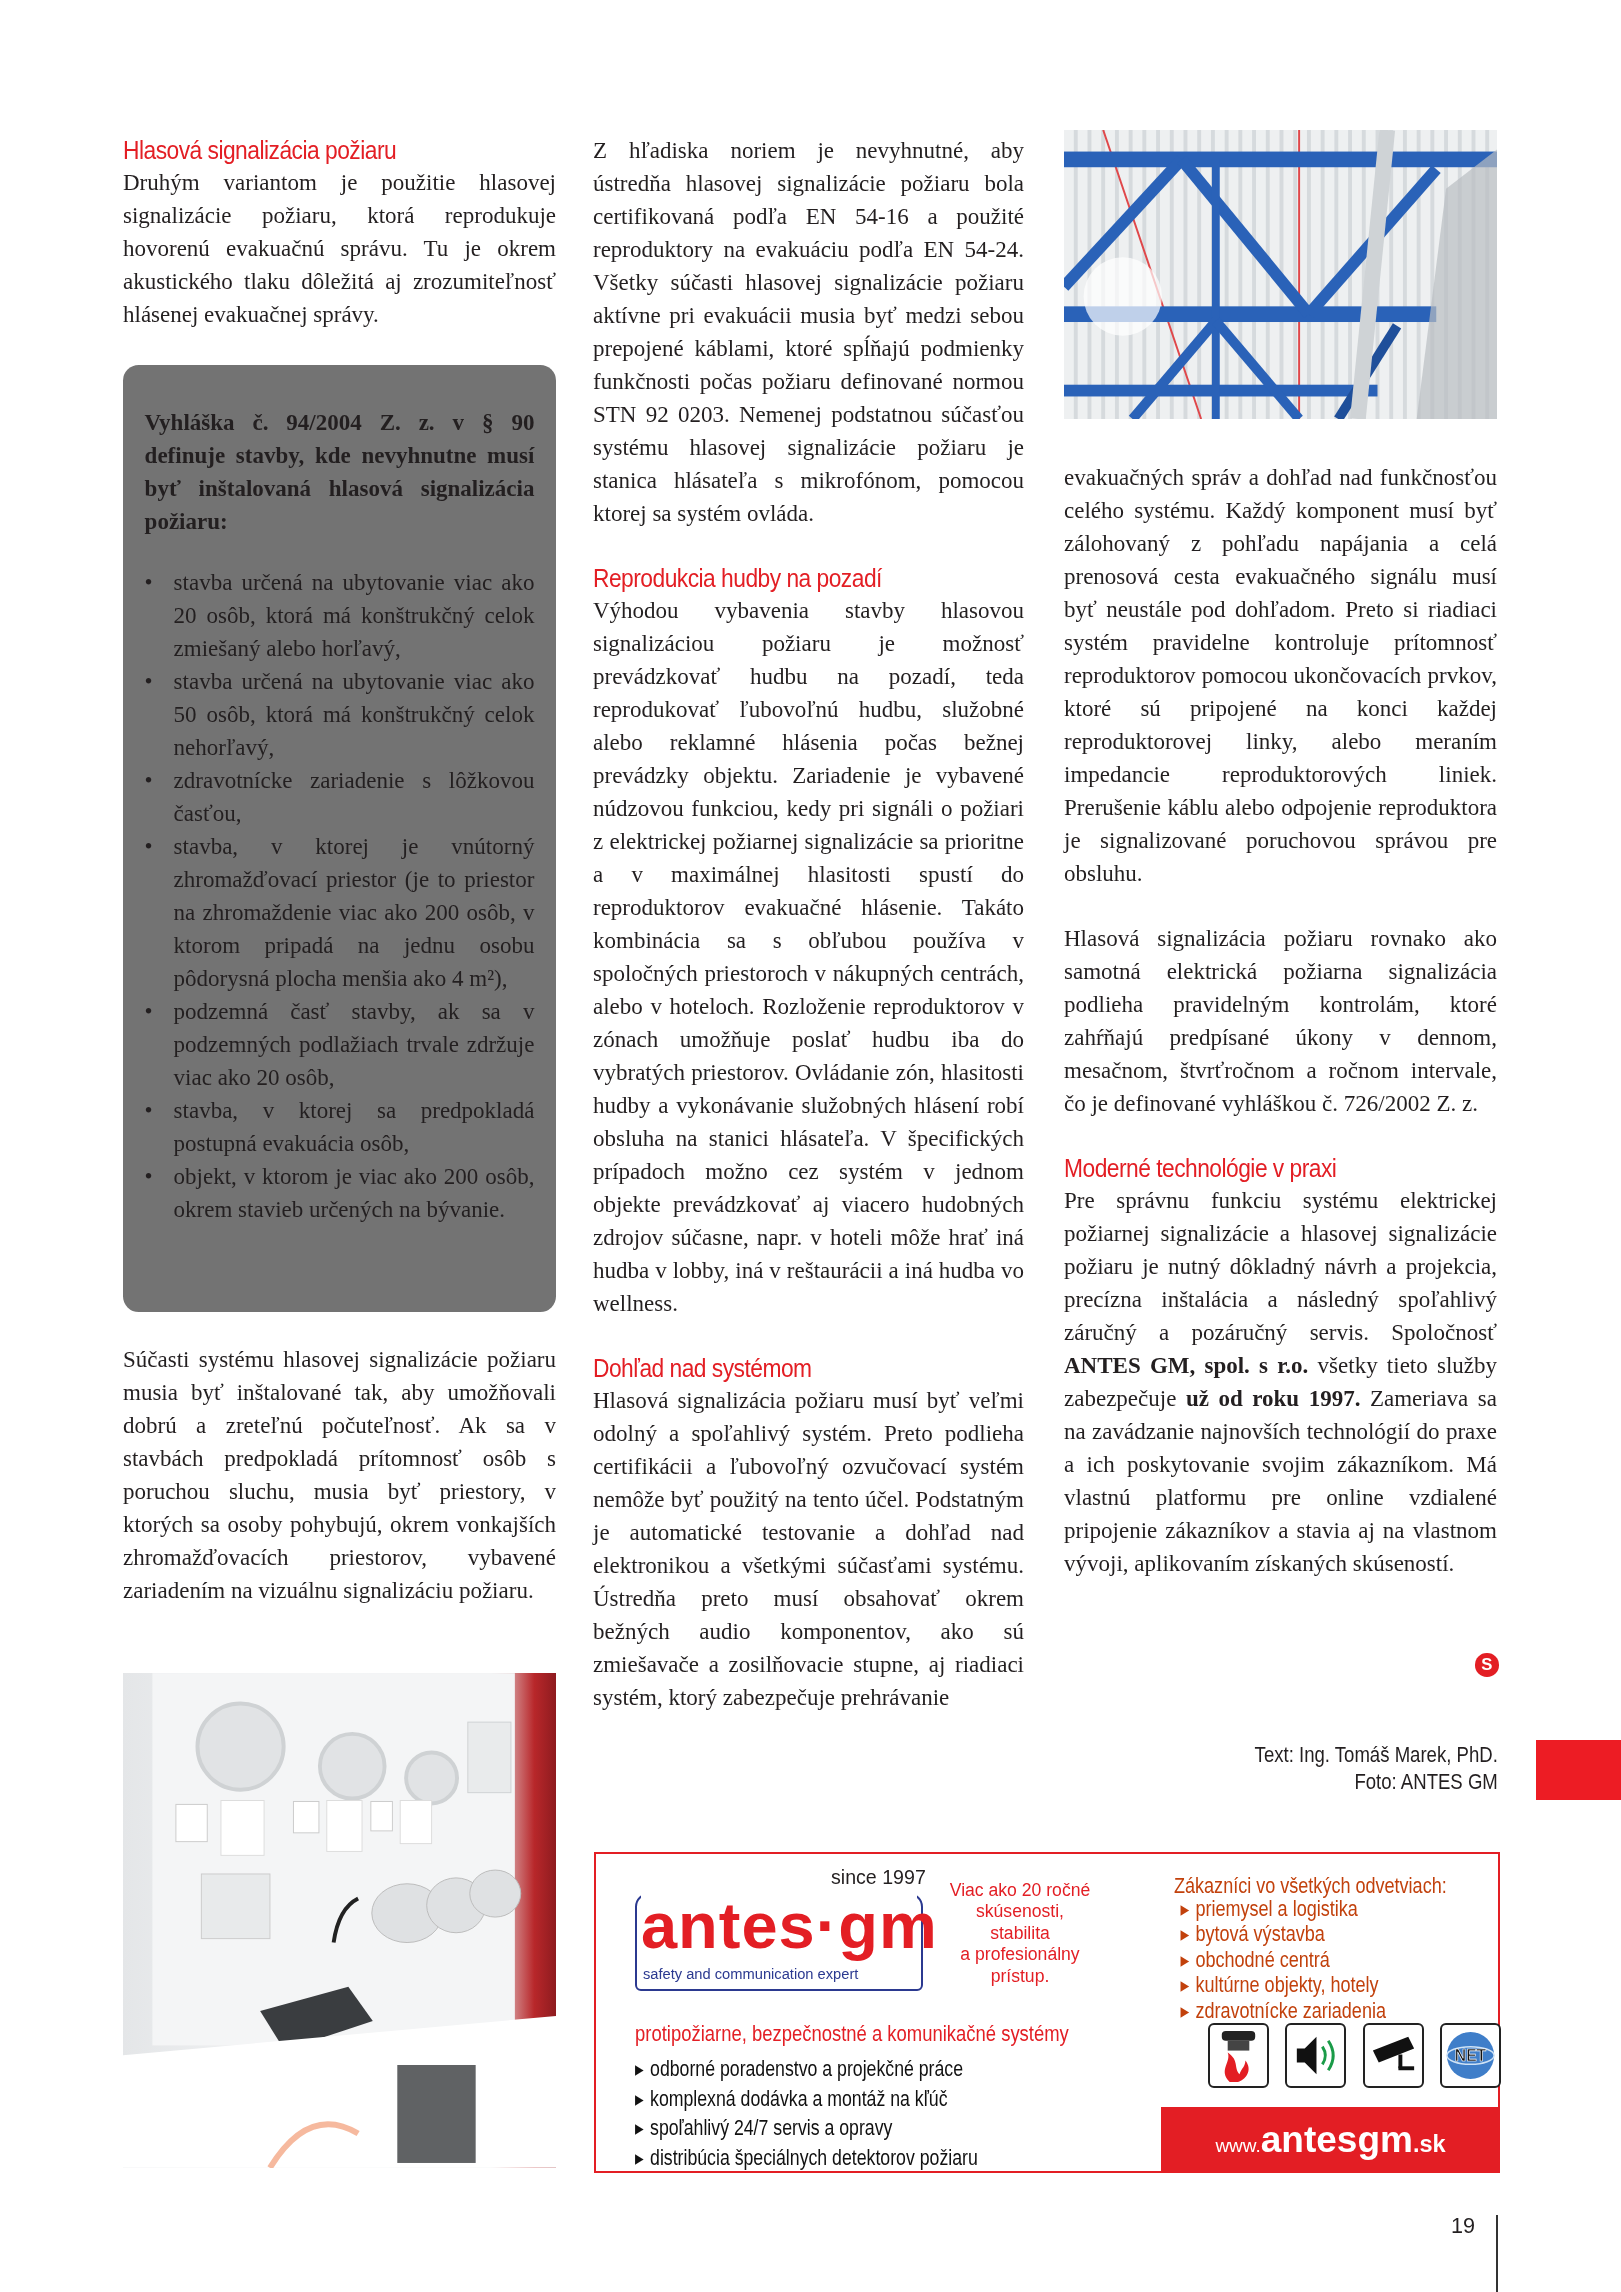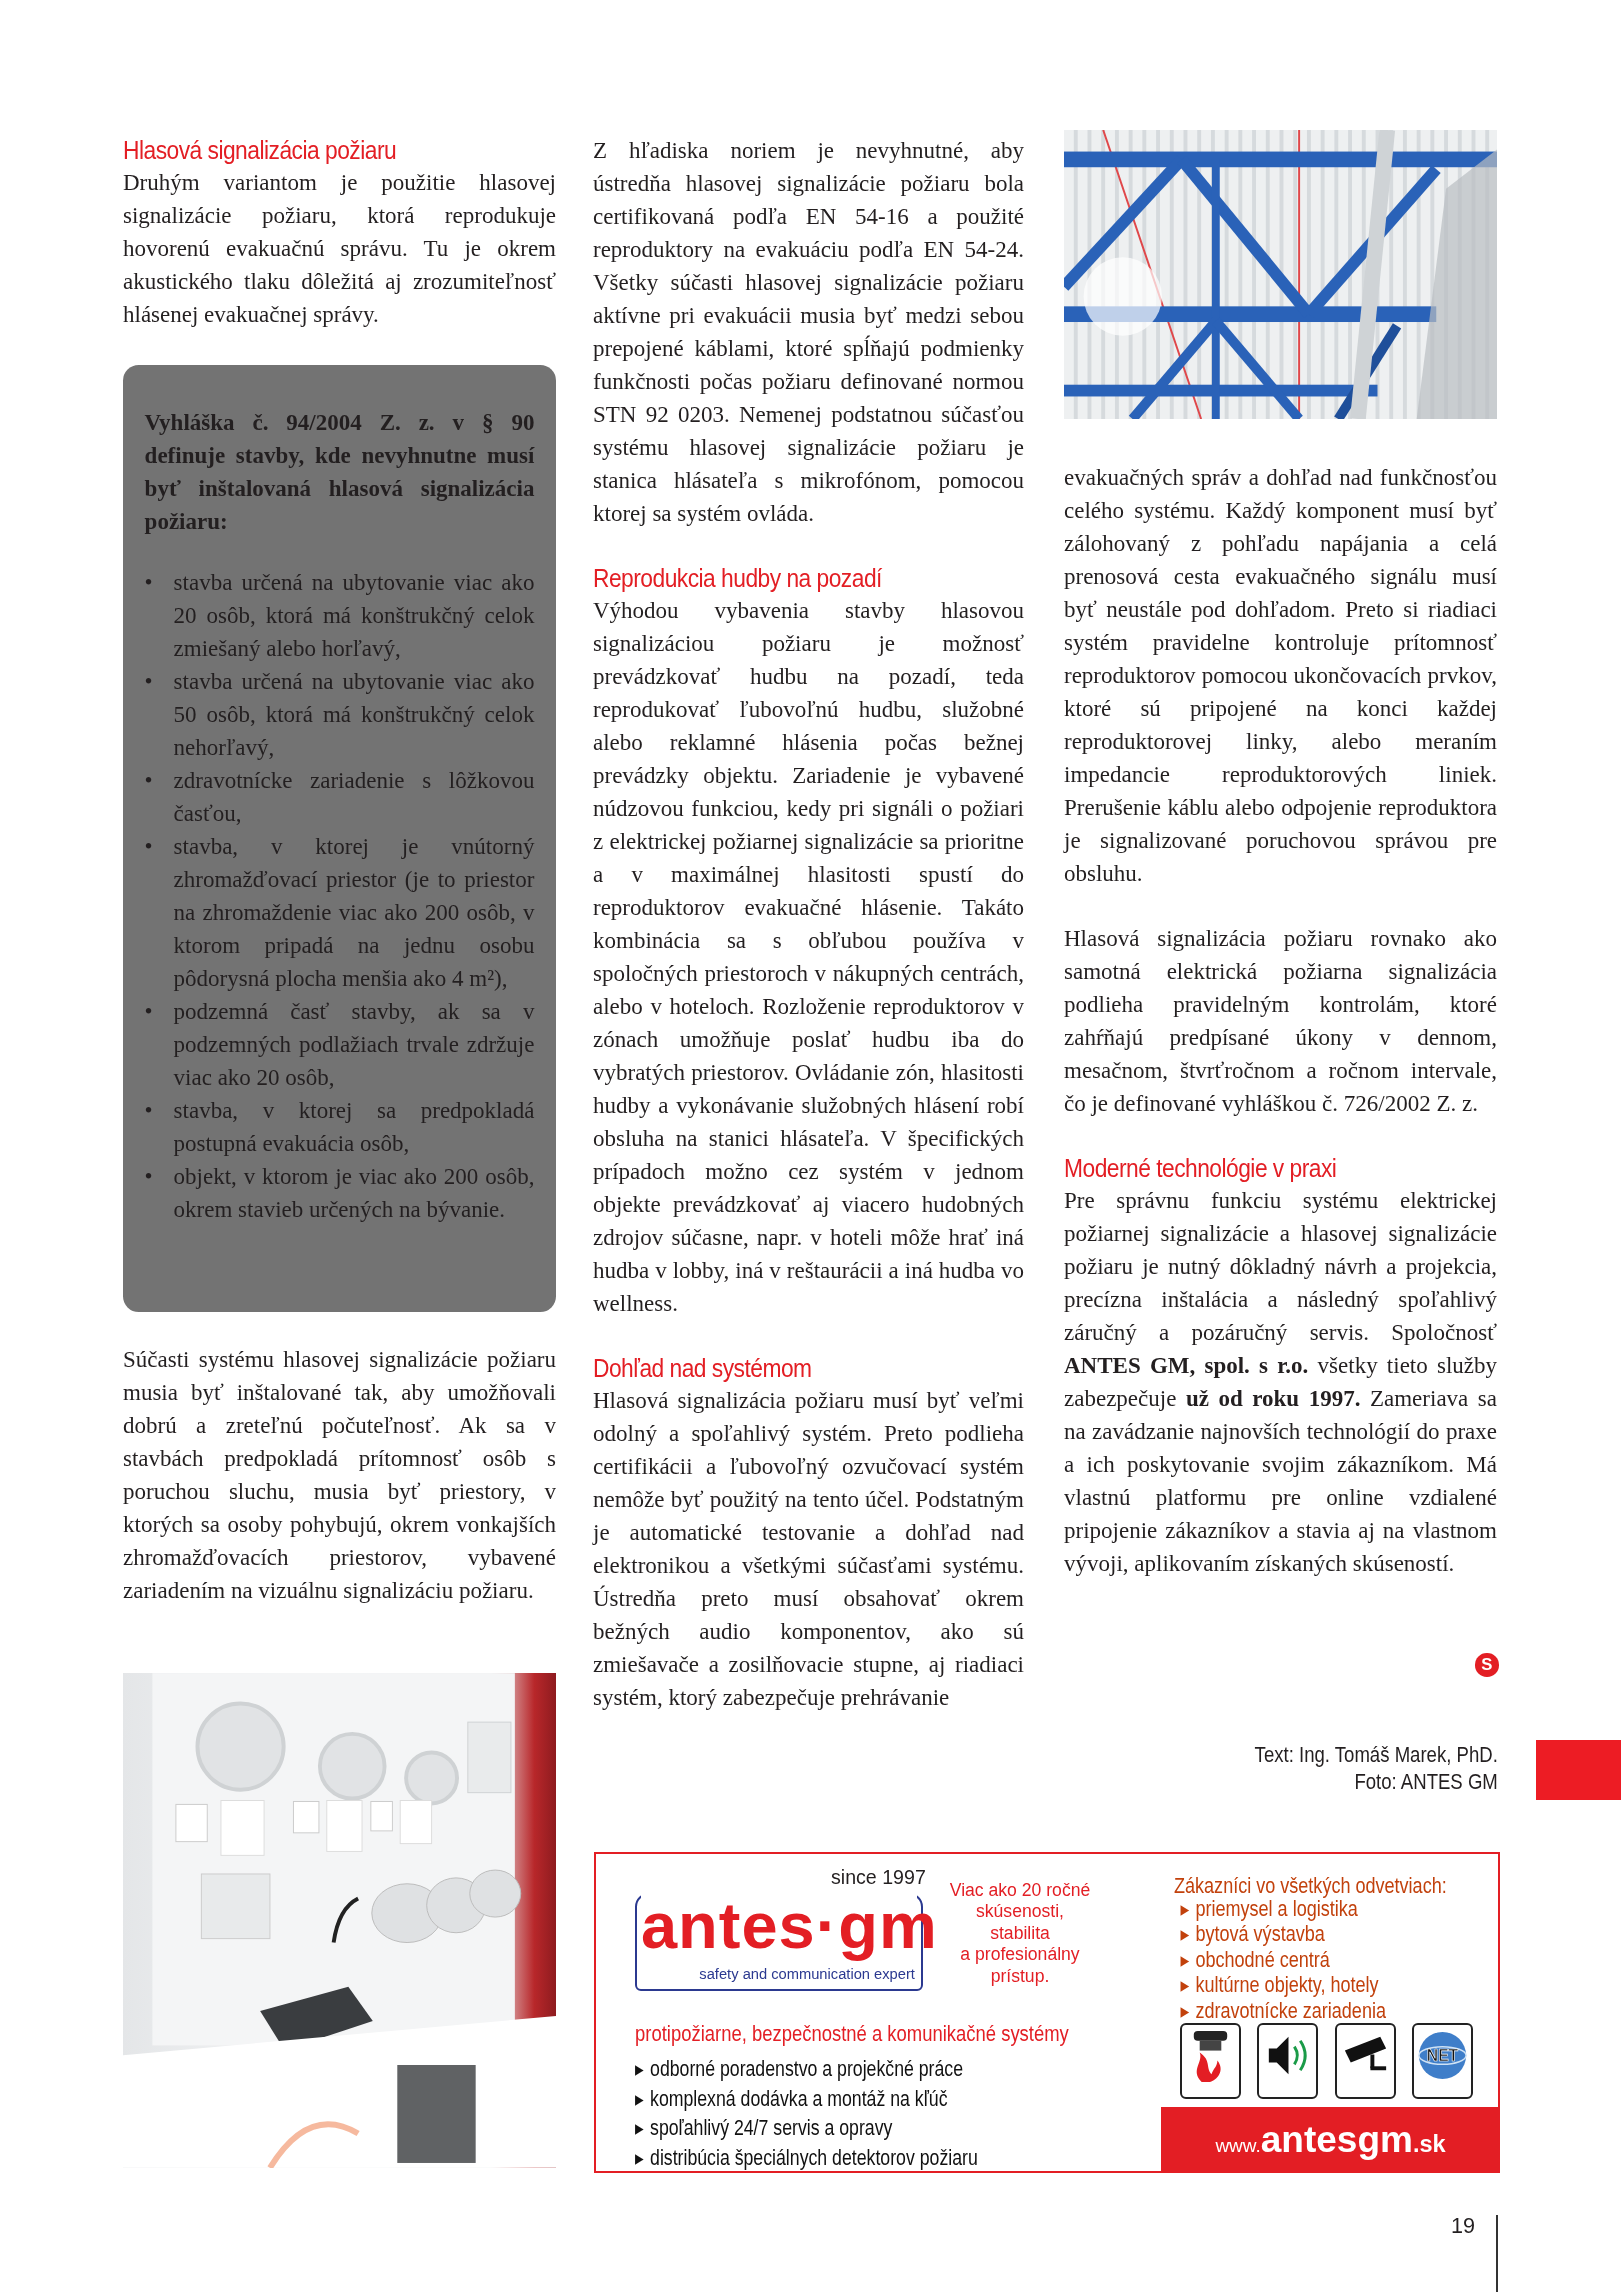--- a/index.html
+++ b/index.html
@@ -16,21 +16,21 @@
   .box li { position: relative; padding-left: 29px; }
   .box li::before { content: "\2022"; position: absolute; left: 0; top: 0; }
   .photo { position: absolute; overflow: hidden; }
   .credits { position: absolute; right: 123px; top: 1741px; font-family: "Liberation Sans", sans-serif; font-size: 21.6px; line-height: 27.4px; text-align: right; color: #231f20; transform: scaleX(0.86); transform-origin: right; }
   .red-tab { position: absolute; left: 1536px; top: 1740px; width: 85px; height: 60px; background: #ed1c24; }
   .page-num { position: absolute; left: 1451px; top: 2213px; font-family: "Liberation Sans", sans-serif; font-size: 21.6px; color: #231f20; }
   .page-rule { position: absolute; left: 1496px; top: 2215px; width: 2px; height: 77px; background: #333; }
   .ad { position: absolute; left: 594px; top: 1852px; width: 906px; height: 321px; border: 2px solid #e31e24; background: #fff; font-family: "Liberation Sans", sans-serif; }
   .ad .cond { transform: scaleX(0.82); transform-origin: left; white-space: nowrap; }
   .tri::before { content: "\25B6"; font-size: 13.7px; margin-right: 7.8px; position: relative; top: -2px; }
-  .icon-box { position: absolute; top: 0; width: 61px; height: 76px; border: 2px solid #222; border-radius: 5.9px; background: #fff; }
+  .icon-box { position: absolute; top: 0; width: 61px; height: 65px; border: 2px solid #222; border-radius: 5.9px; background: #fff; margin-left: 28px; }
   .s-badge { display: inline-block; width: 23.5px; height: 23.5px; border-radius: 50%; background: #e31e24; color: #fff; font-family: "Liberation Sans", sans-serif; font-weight: bold; font-size: 16.7px; line-height: 23.5px; text-align: center; }
 </style>
 </head>
 <body>
 
 <div class="col" style="left:123px; top:134px; width:433px;">
   <div class="head">Hlasová signalizácia požiaru</div>
   <p>Druhým variantom je použitie hlasovej signalizácie požiaru, ktorá reprodukuje hovorenú evakuačnú správu. Tu je okrem akustického tlaku dôležitá aj zrozumiteľnosť hlásenej evakuačnej správy.</p>
 </div>
 
@@ -127,21 +127,21 @@
   <div>Text: Ing. Tomáš Marek, PhD.</div>
   <div>Foto: ANTES GM</div>
 </div>
 <div class="red-tab"></div>
 
 <div class="ad">
 
   <div class="abs" style="left:235px; top:11.8px; font-size:19.6px; color:#231f20;">since 1997</div>
   <div class="abs" style="left:39px; top:39px; width:288px; height:98px; border:2.9px solid #2b3990; border-radius:13.7px 13.7px 5.9px 5.9px;">
     <div class="abs" style="left:3.9px; top:-7.8px; width:276px; text-align:center; font-size:65px; font-weight:bold; color:#e31e24; letter-spacing:1px; background:#fff; line-height:78px; transform:scaleX(1);">antes·gm</div>
-    <div class="abs" style="left:5.9px; top:71px; width:272px; text-align:right; font-size:14.7px; color:#2b3990; background:#fff; white-space:nowrap;">safety and communication expert</div>
+    <div class="abs" style="left:5.9px; top:71px; width:272px; text-align:left; font-size:14.7px; color:#2b3990; background:#fff; white-space:nowrap;">safety and communication expert</div>
   </div>
 
   <div class="abs" style="left:348px; top:25.5px; width:152px; text-align:center; color:#e31e24; font-size:17.6px; line-height:21.6px;">
     <div>Viac ako 20 ročné</div>
     <div>skúsenosti,</div>
     <div>stabilita</div>
     <div>a profesionálny</div>
     <div>prístup.</div>
   </div>
 

